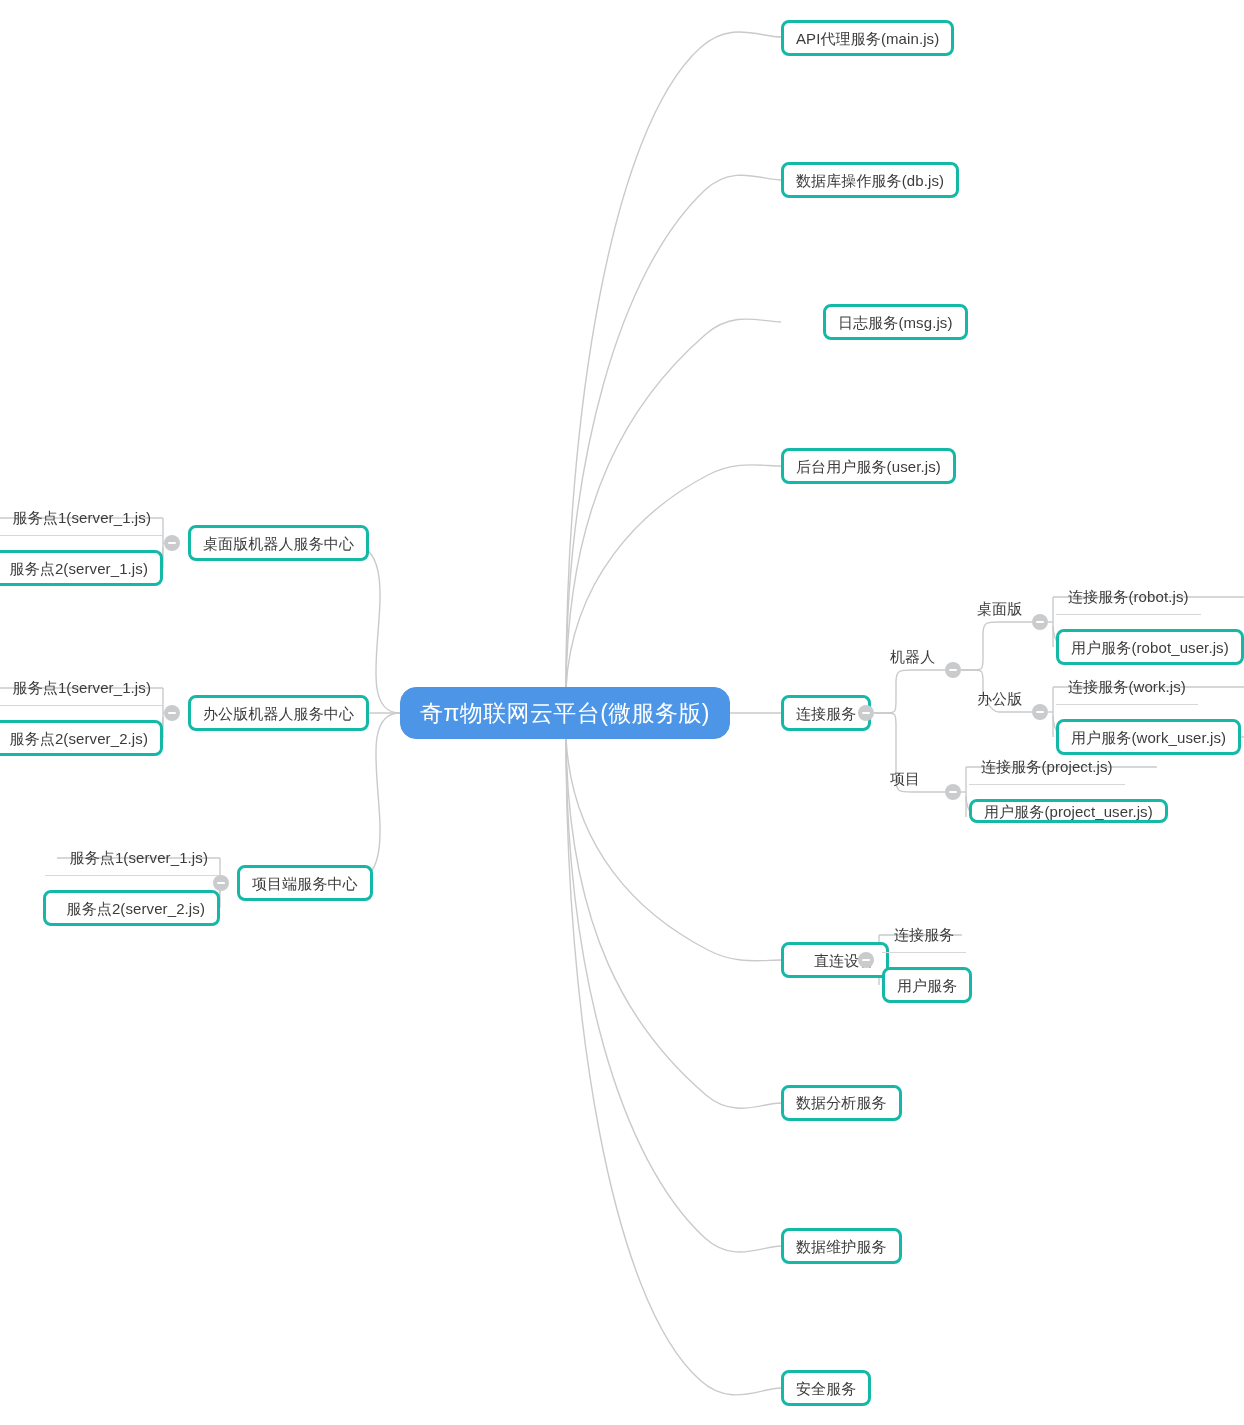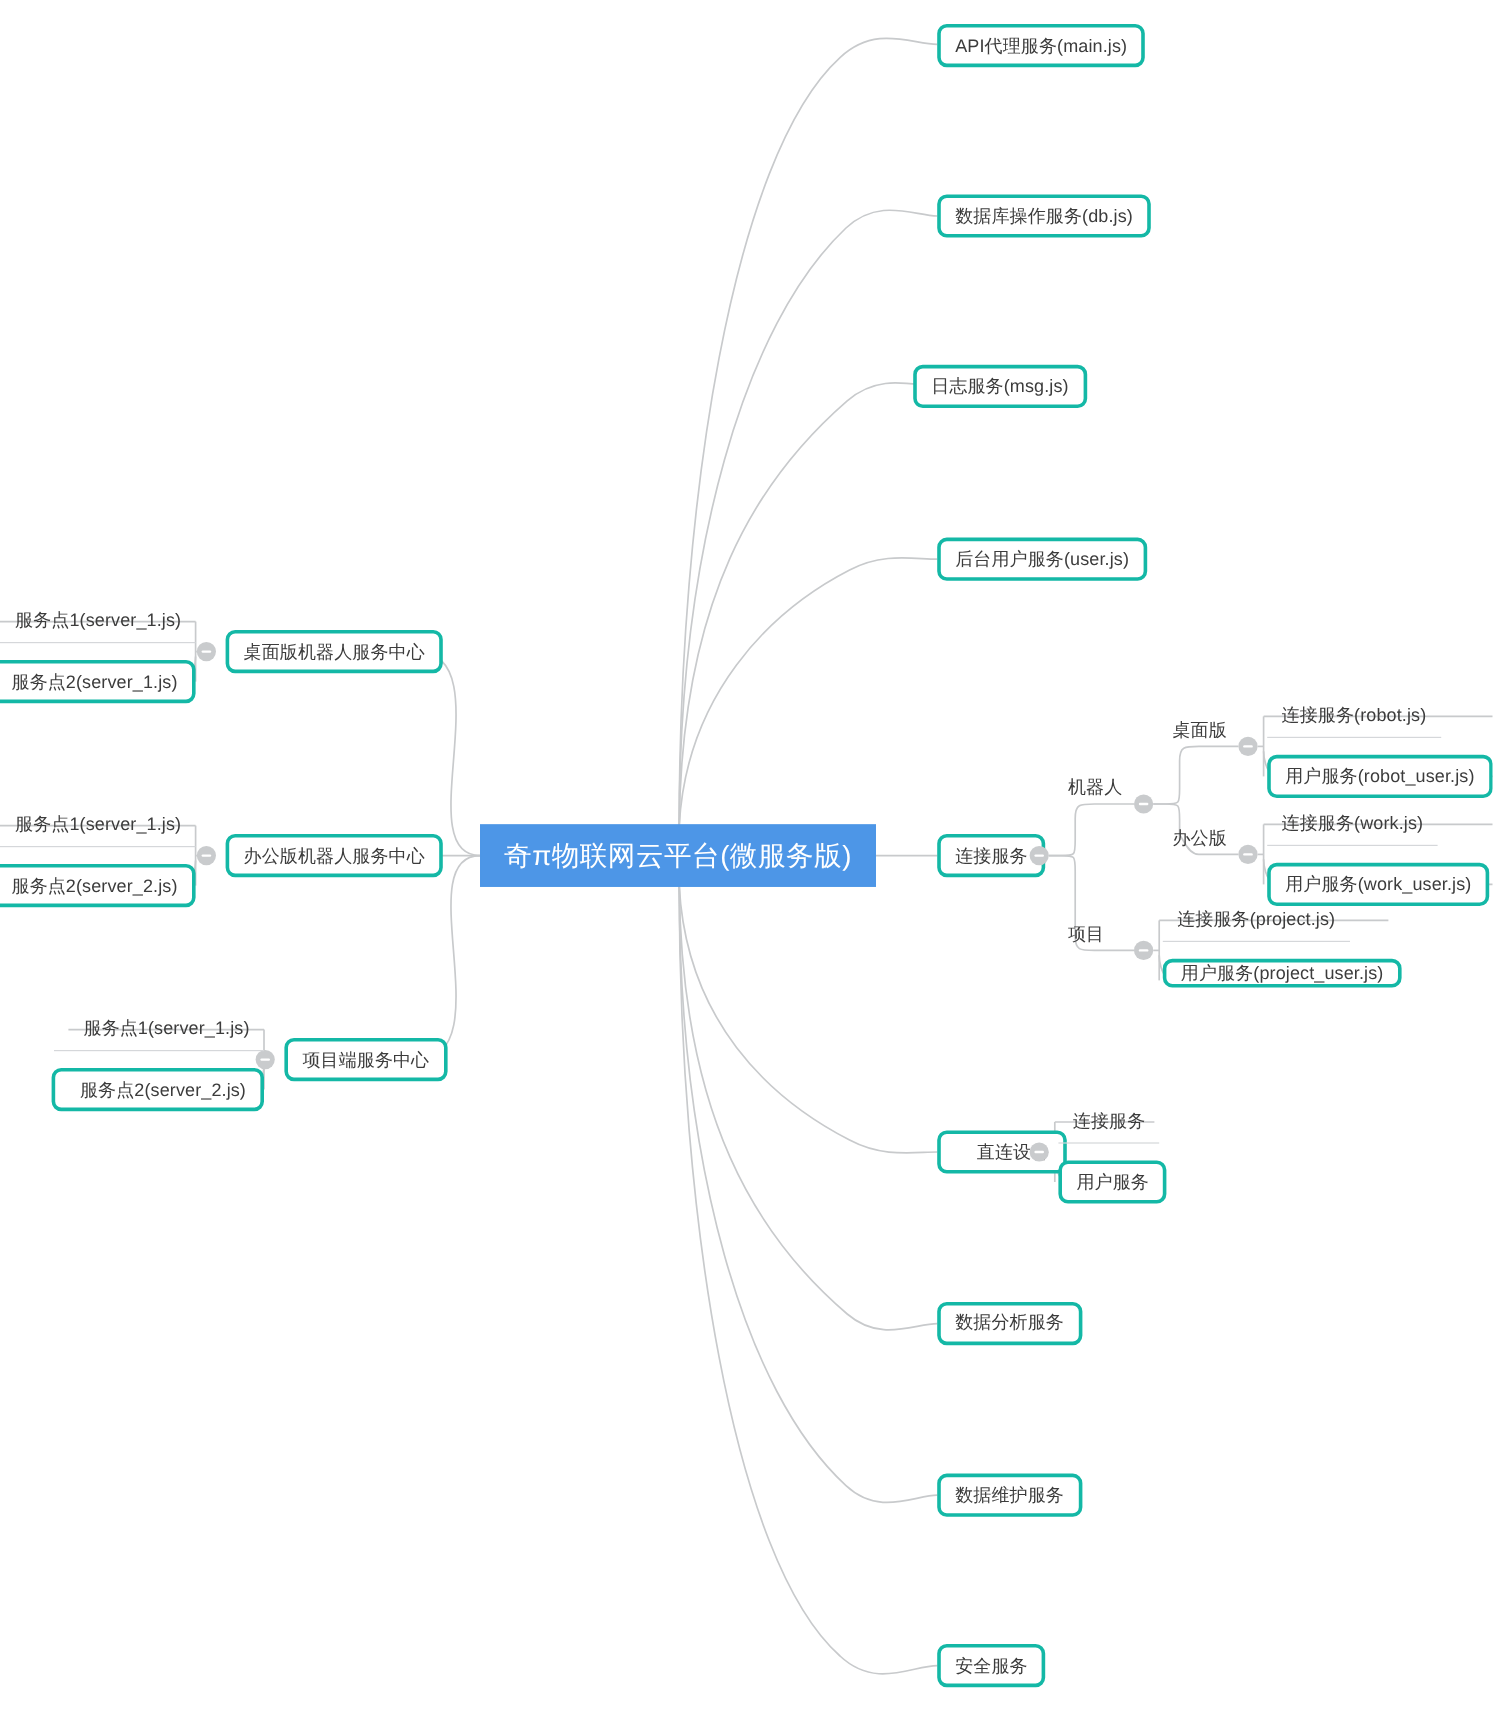--- a/index.html
+++ b/index.html
@@ -50,21 +50,21 @@
   }
   
   .plain {
     background: transparent;
     padding: 0 6px;
     text-align: right;
   }
   .root {
     background: #4d96e7;
     border: 1px solid #4d96e7;
-    border-radius: 0;
+    border-radius: 16px;
     color: #ffffff;
     font-size: 23px;
     justify-content: center;
     letter-spacing: 0.4px;
   }
   
   .toggle {
     position: absolute;
     width: 16px;
     height: 16px;
@@ -165,21 +165,21 @@
   </div>
 
   <div class="node boxed" style="left:781px; top:20px; height:36px;">
     <span>API代理服务(main.js)</span>
   </div>
 
   <div class="node boxed" style="left:781px; top:162px; height:36px;">
     <span>数据库操作服务(db.js)</span>
   </div>
 
-  <div class="node boxed" style="left:761px; top:304px; height:36px;">
+  <div class="node boxed" style="left:823px; top:304px; height:36px;">
     <span>日志服务(msg.js)</span>
   </div>
 
   <div class="node boxed" style="left:781px; top:448px; height:36px;">
     <span>后台用户服务(user.js)</span>
   </div>
 
   <div class="node boxed" style="left:781px; top:695px; height:36px;">
     <span>连接服务</span>
   </div>

